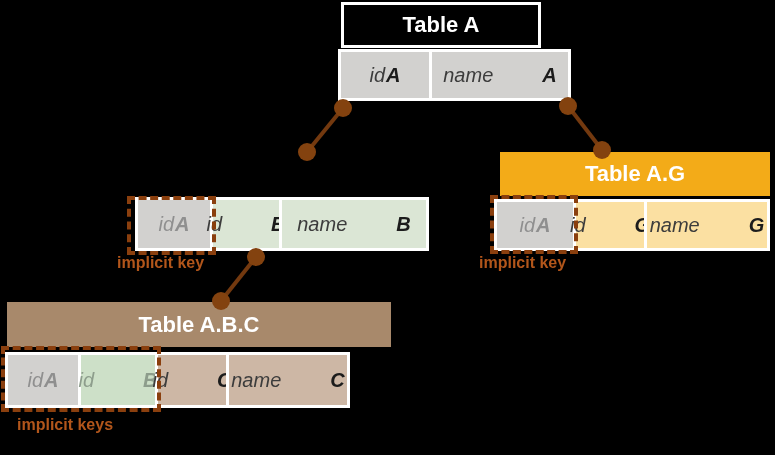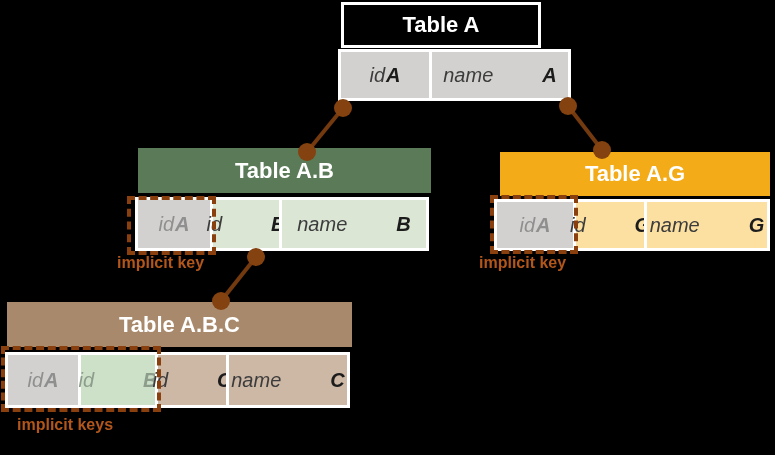--- a/index.html
+++ b/index.html
@@ -20,21 +20,21 @@
     align-items: center;
     justify-content: center;
     color: #ffffff;
     font-weight: bold;
     font-size: 22px;
     z-index: 2;
   }
   .hdr-a   { left: 341px; top: 2px;   width: 200px; height: 46px; background: #000000; border: 3px solid #ffffff; }
   .hdr-ab  { left: 138px; top: 148px; width: 293px; height: 45px; background: #5a7a58; }
   .hdr-ag  { left: 500px; top: 152px; width: 270px; height: 44px; background: #f3ab18; }
-  .hdr-abc { left: 7px;   top: 302px; width: 345px; height: 45px; background: #a8896b; }
+  .hdr-abc { left: 7px;   top: 302px; width: 384px; height: 45px; background: #a8896b; }
 
   
   .row { position: absolute; display: flex; z-index: 2; font-style: italic; }
   .row-a   { left: 338px; top: 49px;  }
   .row-ab  { left: 135px; top: 197px; }
   .row-ag  { left: 494px; top: 199px; }
   .row-abc { left: 5px;   top: 352px; }
 
   .cell {
     border: 3px solid #ffffff;
@@ -115,21 +115,20 @@
     <div class="cell bg-gray w-a1">
       <span class="pfx">id</span>
         <span class="sfx">A</span>
     </div>
     <div class="cell bg-gray w-a2">
       <span class="pfx">name</span>
         <span class="sfx">A</span>
     </div>
   </div>
 
-  <div class="tbl-header hdr-ab">Table A.B</div>
   <div class="row row-ab">
     <div class="cell bg-gray ghost w-ab1">
       <span class="pfx">id</span>
         <span class="sfx">A</span>
     </div>
     <div class="cell bg-sage w-ab2">
       <span class="pfx">id</span>
         <span class="sfx">B</span>
     </div>
     <div class="cell bg-sage w-ab3">

